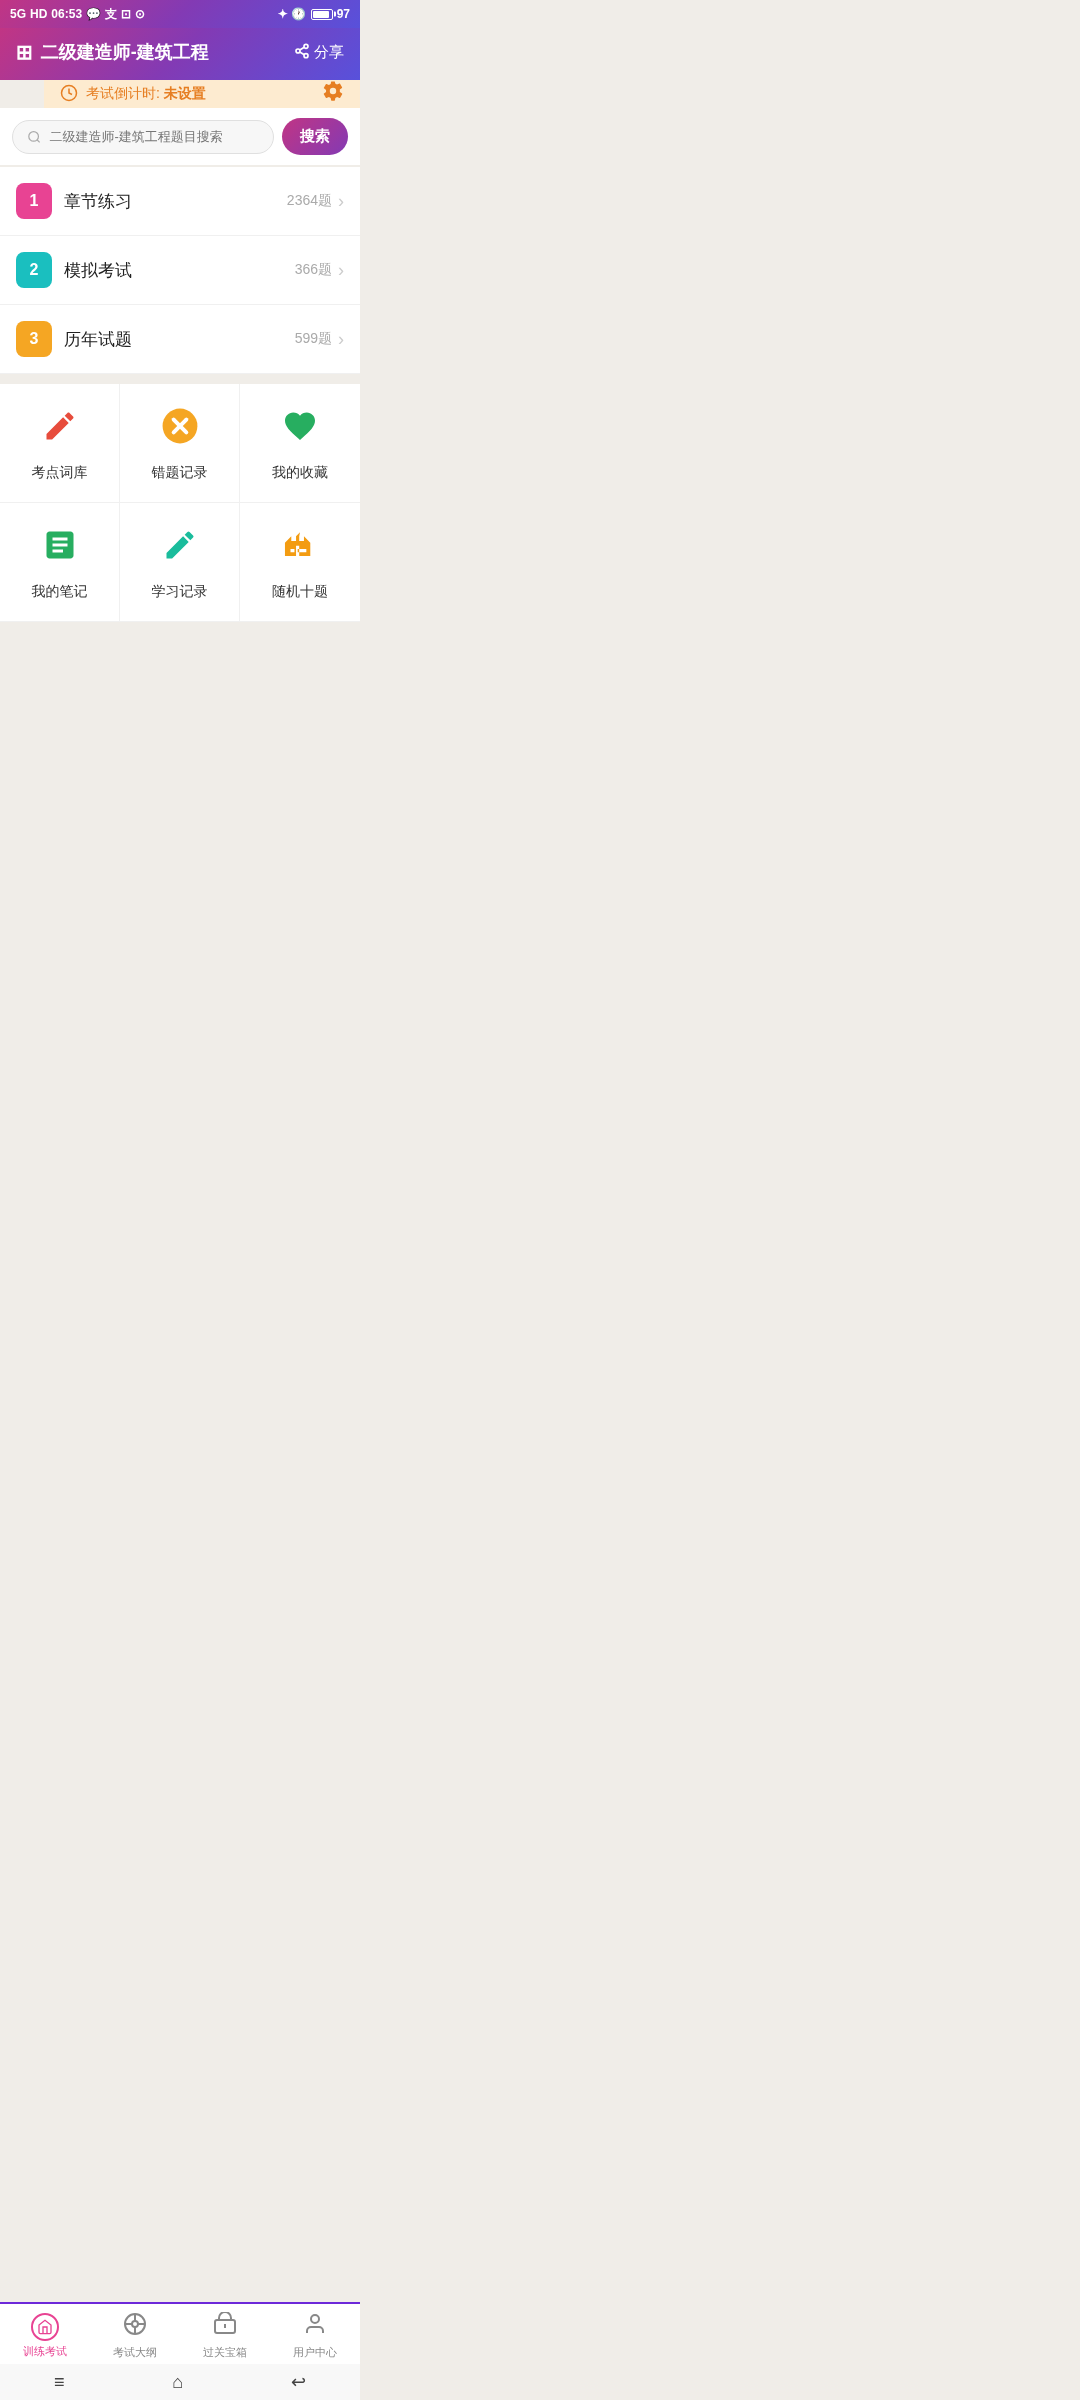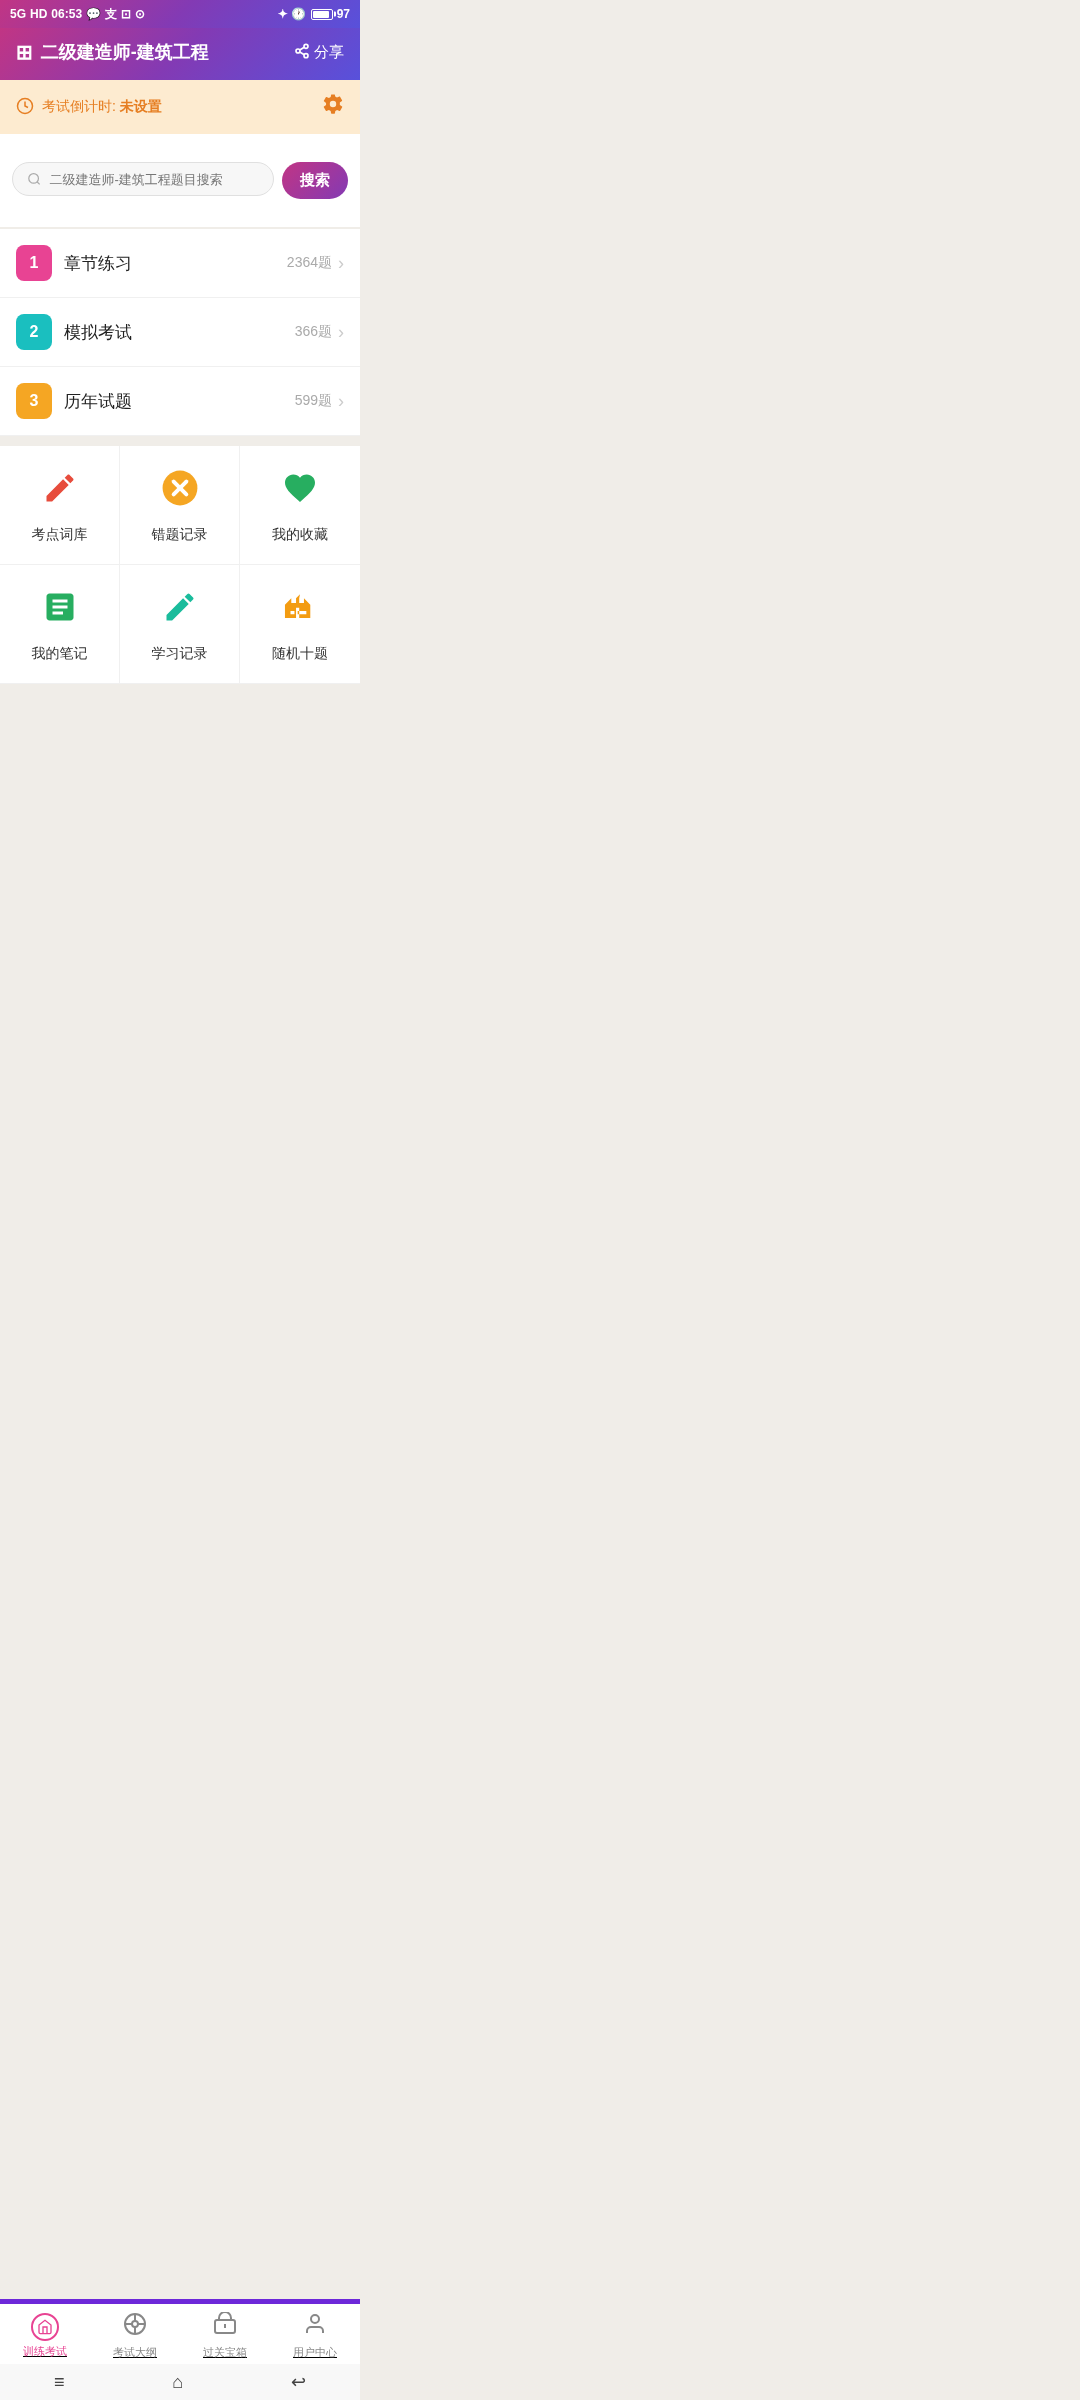--- a/index.html
+++ b/index.html
@@ -77,46 +77,47 @@
       display: flex;
       align-items: center;
       gap: 4px;
       font-size: 15px;
       color: white;
     }
 
     
     .countdown-banner {
       background: #fdebd0;
-      padding: 13px 16px;
+      padding: 0 16px;
       display: flex;
       align-items: center;
       justify-content: space-between;
+      margin-left: 44px;
     }
     .countdown-left {
       display: flex;
       align-items: center;
       gap: 8px;
       color: #e67e22;
       font-size: 14px;
     }
     .countdown-text strong {
       color: #e67e22;
     }
     .gear-icon {
       color: #e67e22;
       font-size: 22px;
     }
 
     
     .search-bar {
       background: white;
-      padding: 28px 12px;
-      display: flex;
-      align-items: flex-start;
+      padding: 10px 12px;
+      display: flex;
+      align-items: center;
       gap: 8px;
     }
     .search-input-wrap {
       flex: 1;
       display: flex;
       align-items: center;
       gap: 8px;
       border: 1px solid #e0e0e0;
       border-radius: 22px;
       padding: 8px 14px;
@@ -227,29 +228,28 @@
 
     
     .empty-area {
       background: #f0ede8;
       height: 300px;
     }
 
     
     .bottom-nav {
       background: white;
-      border-top: 5px solid #6d28d9;
+      border-top: 2px solid #6d28d9;
       display: flex;
       align-items: center;
       justify-content: space-around;
       padding: 8px 0 4px;
       position: fixed;
       bottom: 36px;
       width: 360px;
-      text-decoration: underline;
     }
     .nav-item {
       display: flex;
       flex-direction: column;
       align-items: center;
       gap: 3px;
       cursor: pointer;
       flex: 1;
     }
     .nav-icon {

